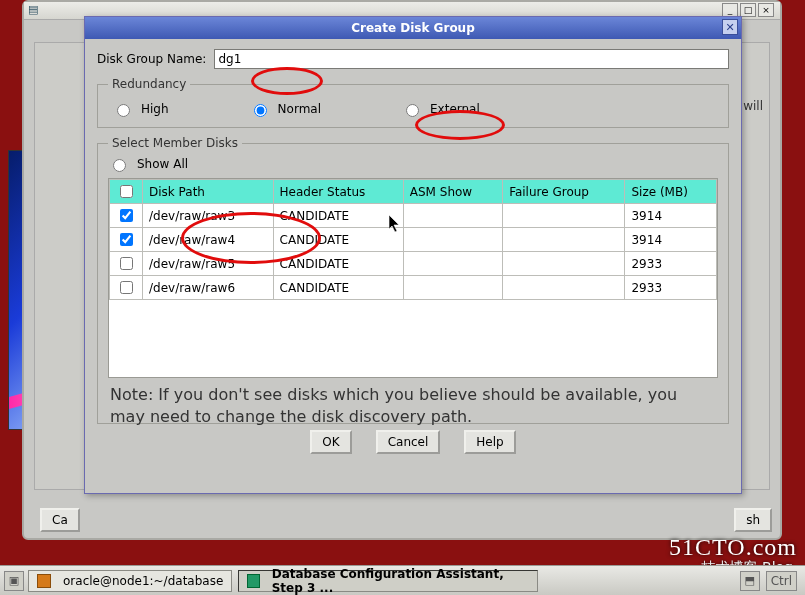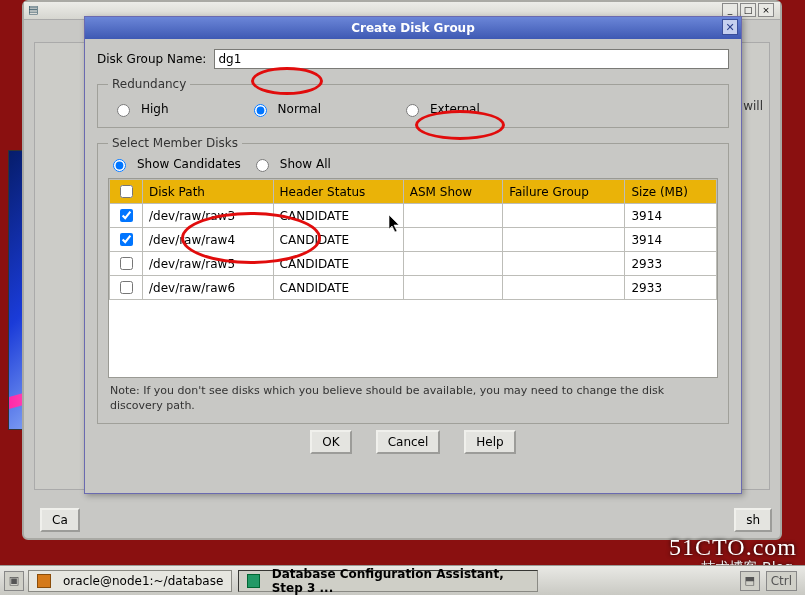--- a/index.html
+++ b/index.html
@@ -36,23 +36,23 @@
   .txt-in { flex:1; height:20px; background:#fff; border:1px solid #7a7a76; padding:1px 3px;}
   fieldset { border:1px solid #a0a09a; padding:6px 10px 8px 10px; margin:0;}
   legend { padding:0 4px; color:#333;}
   .redund { display:flex; gap:80px; padding:4px 4px 2px 4px;}
   .radio-opt { display:flex; align-items:center; gap:8px; cursor:pointer;}
   .member-fs { margin-top:8px; height:288px;}
   .show-opts { display:flex; gap:10px; margin-bottom:6px;}
   .tbl-wrap { height:200px; background:#fff; border:1px solid #9a9a94; overflow:auto;}
   table { border-collapse:collapse; width:100%;}
   th, td { border:1px solid #bdbdb8; padding:2px 6px; text-align:left; height:20px; background:#fff; font-size:12px;}
-  th { background:#eab308; font-weight:normal;}
+  th { background:#5eead4; font-weight:normal;}
   th.chk-col, td.chk-col { width:26px; text-align:center;}
-  .note { font-size:11px; color:#333; margin:6px 2px 8px 2px; line-height:1.35;}
+  .note { font-size:16px; color:#333; margin:6px 2px 8px 2px; line-height:1.35;}
   .bot-row { display:flex; justify-content:flex-end;}
   .dlg-buttons { display:flex; justify-content:center; gap:24px; margin-top:6px;}
 
   
   .ring { position:absolute; border:3px solid #e10c0c; border-radius:50%; pointer-events:none;}
   .r1 { left:166px; top:50px; width:72px; height:28px;}
   .r2 { left:330px; top:93px; width:90px; height:30px;}
   .r3 { left:96px; top:195px; width:140px; height:52px;}
 
   
@@ -131,24 +131,20 @@
           <input type="radio" name="red" style="">
           <span>External</span>
         </label>
       </div>
     </fieldset>
 
     <fieldset class="member-fs">
       <legend>Select Member Disks</legend>
       <div class="show-opts">
         <label class="radio-opt">
-          <input type="radio" name="show" checked="" style="">
-          <span>Show Candidates</span>
-        </label>
-        <label class="radio-opt">
           <input type="radio" name="show" style="">
           <span>Show All</span>
         </label>
       </div>
       <div class="tbl-wrap">
         <table>
           <thead>
             <tr>
               <th class="chk-col"><input type="checkbox" style=""></th>
               <th>Disk Path</th>

